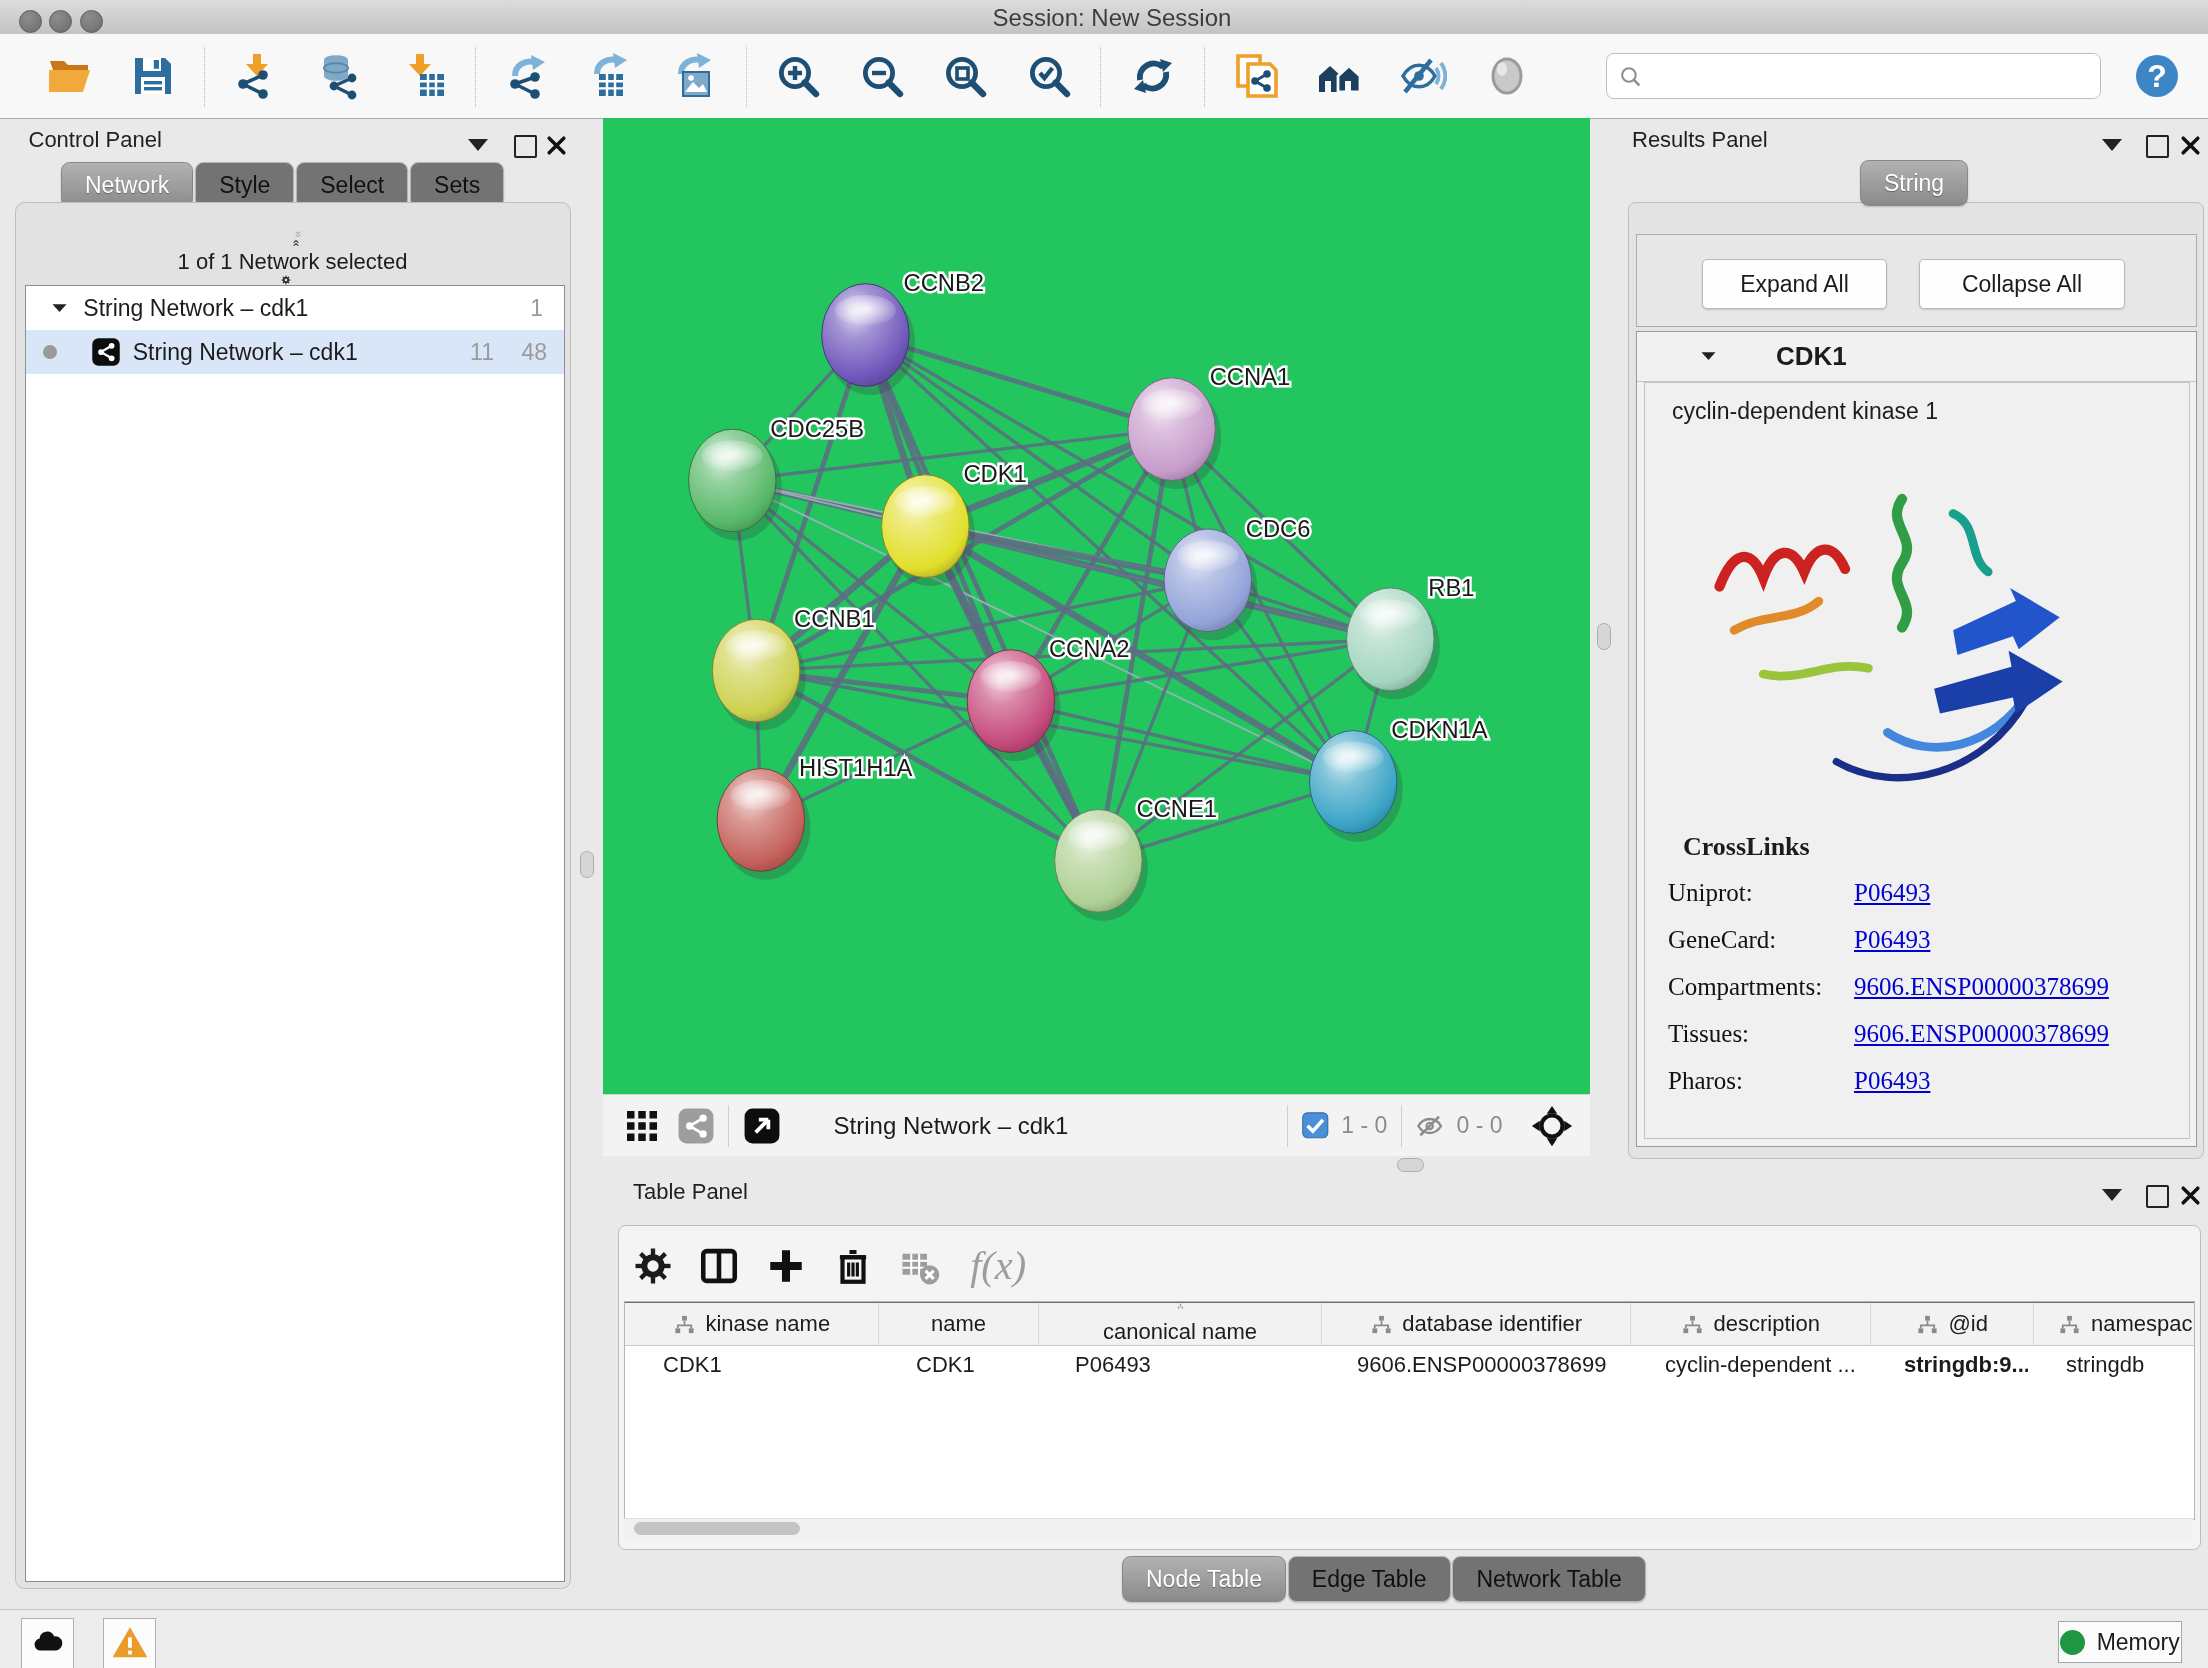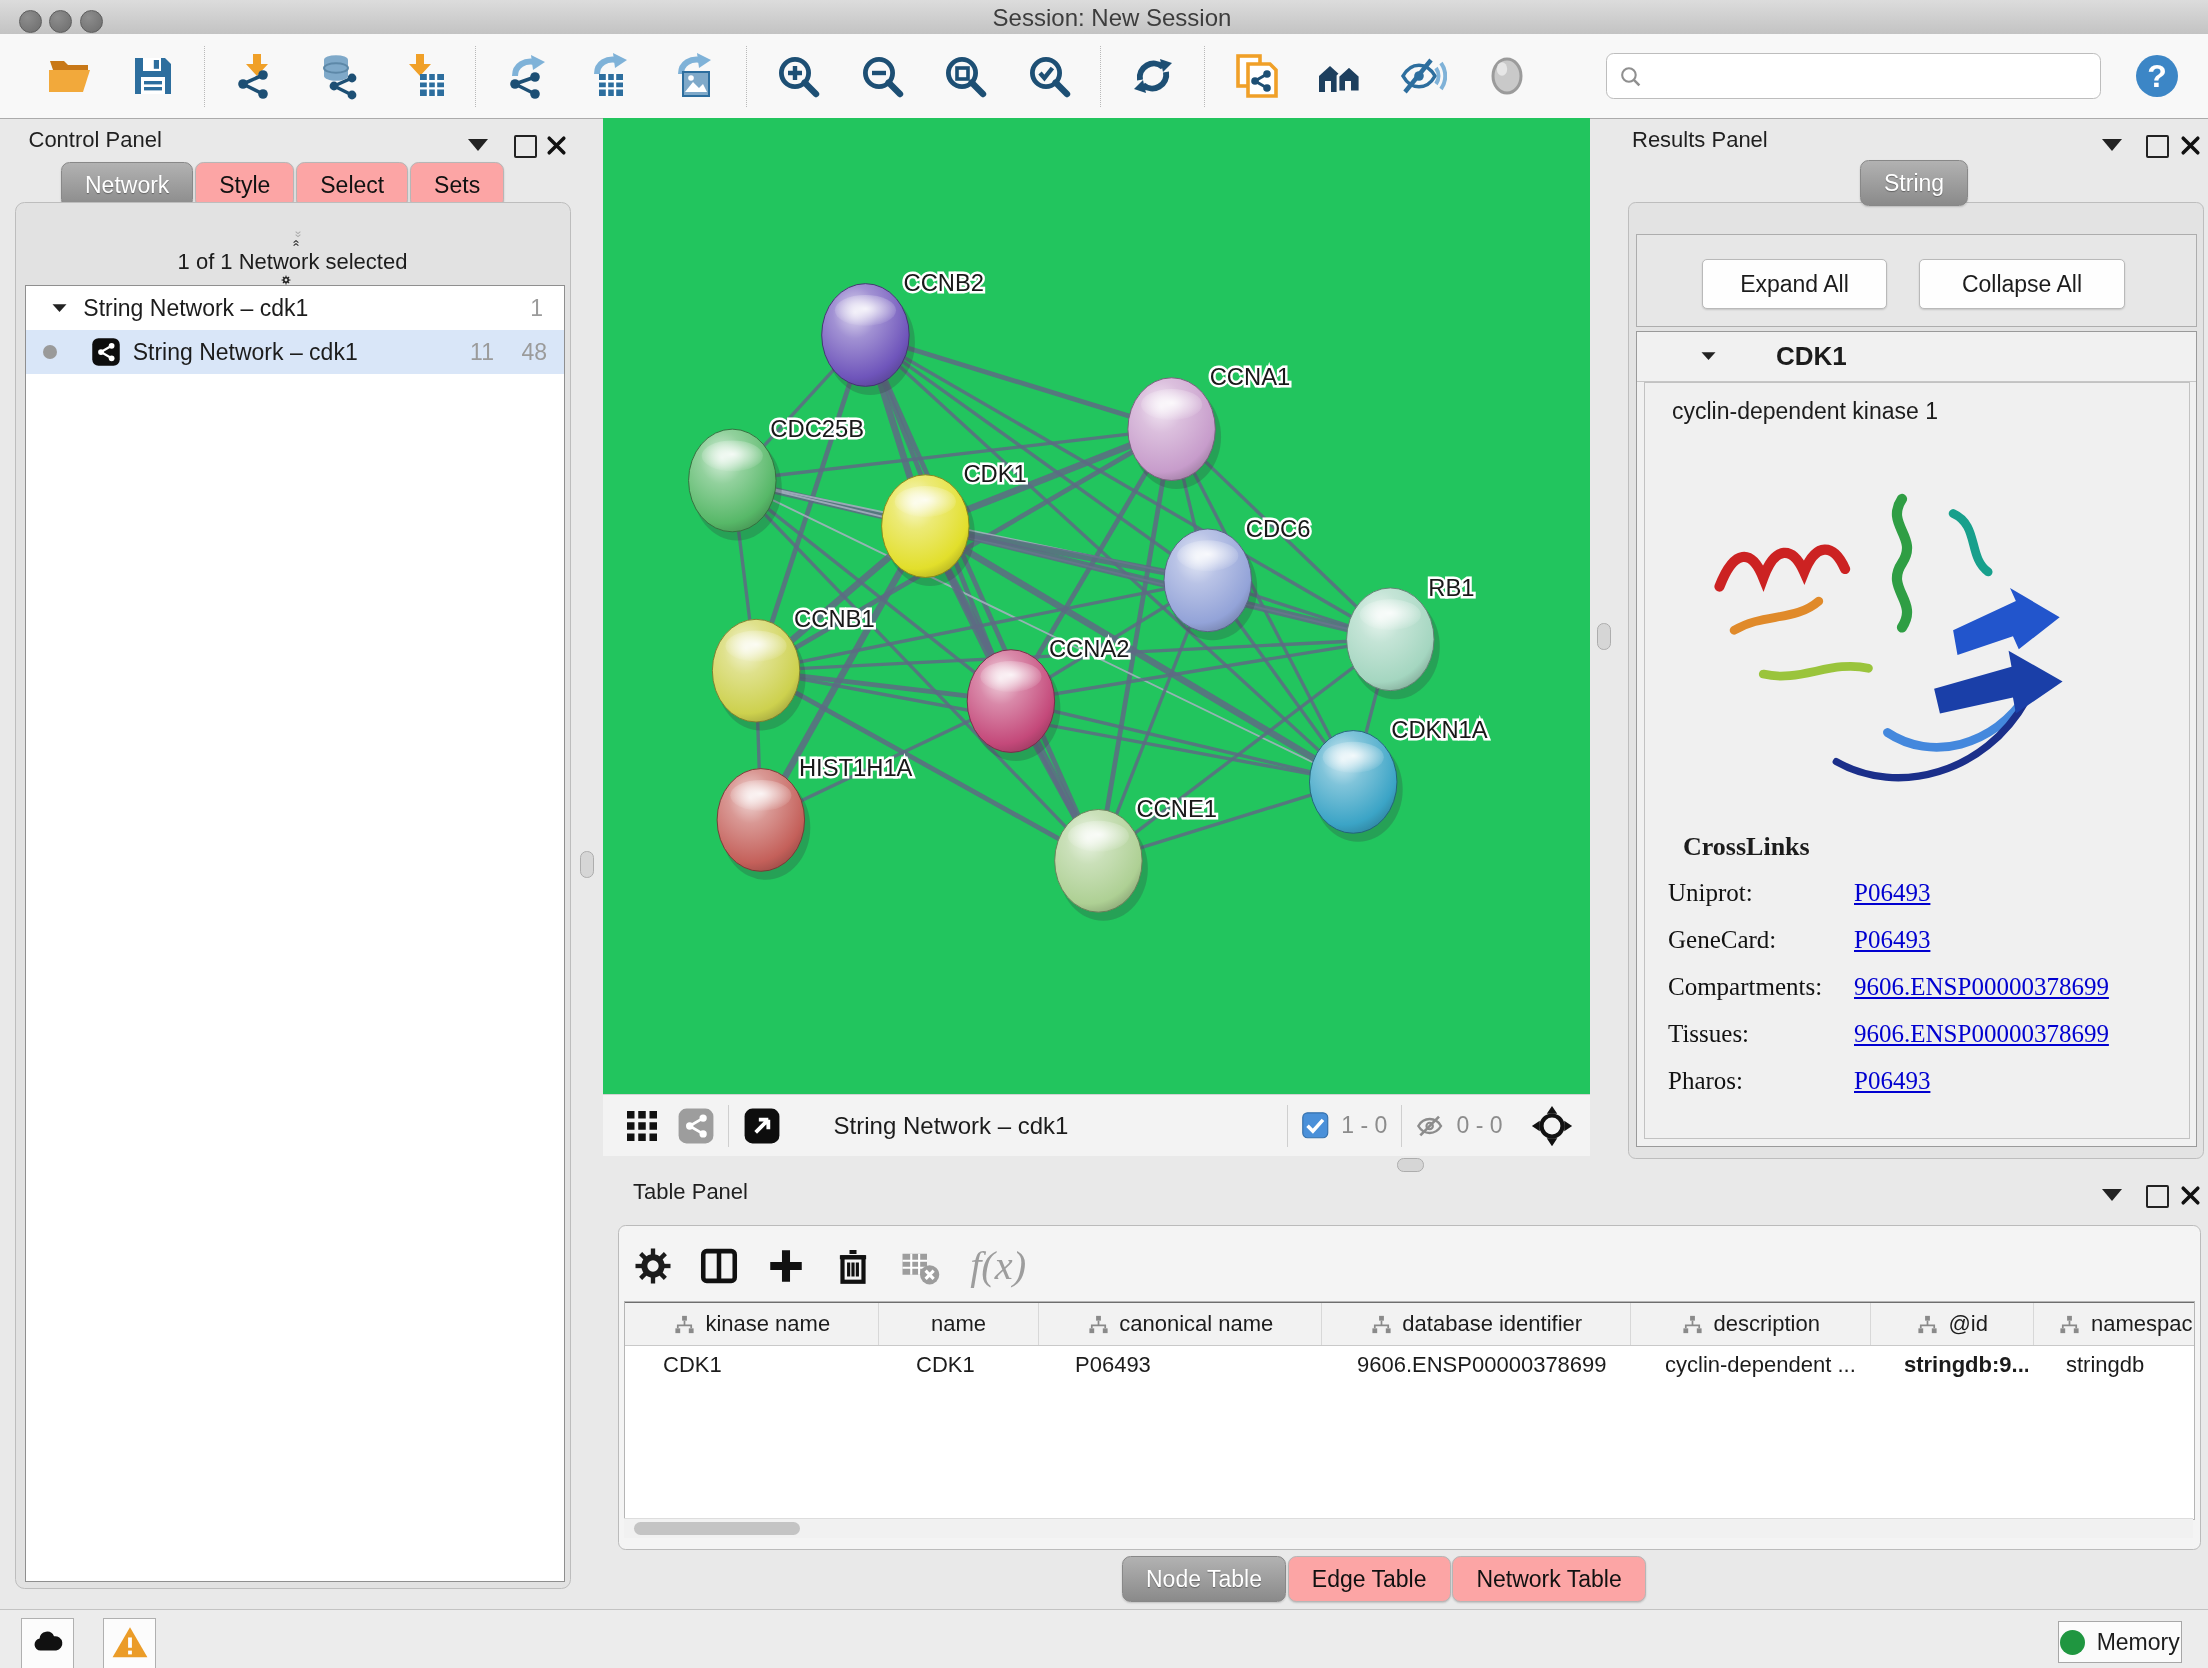--- a/index.html
+++ b/index.html
@@ -15,21 +15,21 @@
   .tbtn{width:55px;height:59px;display:flex;align-items:center;justify-content:center;margin:0 14.3px;flex:0 0 auto;}
   .tsep{width:0;height:61px;border-left:1.9px dotted #b9b9b9;margin:0 9.5px;flex:0 0 auto;}
   #search-box{display:flex;align-items:center;width:470px;height:44px;background:#fff;border:1px solid #bdbdbd;border-radius:7.6px;margin-left:57px;padding:0 11.4px;}
   #search-box input{border:none;outline:none;font-size:23px;width:409px;background:transparent;font-family:"Liberation Sans",sans-serif;}
   
   .phead{font-size:22px;color:#1f1f1f;}
   .pico{position:absolute;width:28.5px;height:28.5px;}
   .tri-down{width:0;height:0;border-left:10.5px solid transparent;border-right:10.5px solid transparent;border-top:12.4px solid #222;}
   .float-sq{width:19px;height:19px;border:2.4px solid #222;border-radius:1.9px;}
   
-  .tab{height:44px;padding:0 23px;background:#fca5a5;border:1px solid #b6b6b6;border-radius:8.6px;font-size:23px;display:flex;align-items:center;color:#111;margin-right:1.9px;box-shadow:0 1px 1.9px rgba(0,0,0,.18);}
+  .tab{height:44px;padding:0 23px;background:#737373;border:1px solid #b6b6b6;border-radius:8.6px;font-size:23px;display:flex;align-items:center;color:#111;margin-right:1.9px;box-shadow:0 1px 1.9px rgba(0,0,0,.18);}
   .tab.sel{background:linear-gradient(#b2b2b2,#8a8a8a);color:#fff;border-color:#888;text-shadow:0 1px 1px rgba(0,0,0,.35);}
   
   #cp-box{left:15px;top:202px;width:554px;height:1385px;background:#e2e2e2;border:1px solid #bdbdbd;border-radius:9.5px;}
   #cp-bar{left:25px;top:230px;width:535px;height:55px;display:flex;align-items:center;flex-direction:column;}
   #cp-list{left:25px;top:285px;width:538px;height:1295px;background:#fff;border:1px solid #8f8f8f;}
   .tree-row{height:44px;display:flex;align-items:center;font-size:23px;}
   .tree-row.sel{background:#d9e6f8;}
   .cnt{color:#9b9b9b;}
   
   #net-canvas{left:603px;top:118px;width:987px;height:976px;background:#22c55e;}
@@ -781,21 +781,21 @@
             <rect x="9.5" y="3" width="5" height="5" fill="#8a8a8a"></rect>
             <rect x="2.5" y="16" width="5" height="5" fill="#8a8a8a"></rect>
             <rect x="16.5" y="16" width="5" height="5" fill="#8a8a8a"></rect>
             <path d="M12 8v4M5 16v-3h14v3" stroke="#8a8a8a" stroke-width="1.8" fill="none"></path>
           </svg>
           <span>kinase name</span>
         </div>
         <div class="th" style="width: 159px;">
           <span>name</span>
         </div>
-        <div class="th" style="width: 282px;">
+        <div class="th" style="width: 282px; flex-direction: column;">
           <svg width="23" height="23" viewBox="0 0 24 24">
             <rect x="9.5" y="3" width="5" height="5" fill="#8a8a8a"></rect>
             <rect x="2.5" y="16" width="5" height="5" fill="#8a8a8a"></rect>
             <rect x="16.5" y="16" width="5" height="5" fill="#8a8a8a"></rect>
             <path d="M12 8v4M5 16v-3h14v3" stroke="#8a8a8a" stroke-width="1.8" fill="none"></path>
           </svg>
           <span>canonical name</span>
         </div>
         <div class="th" style="width: 308px;">
           <svg width="23" height="23" viewBox="0 0 24 24">

